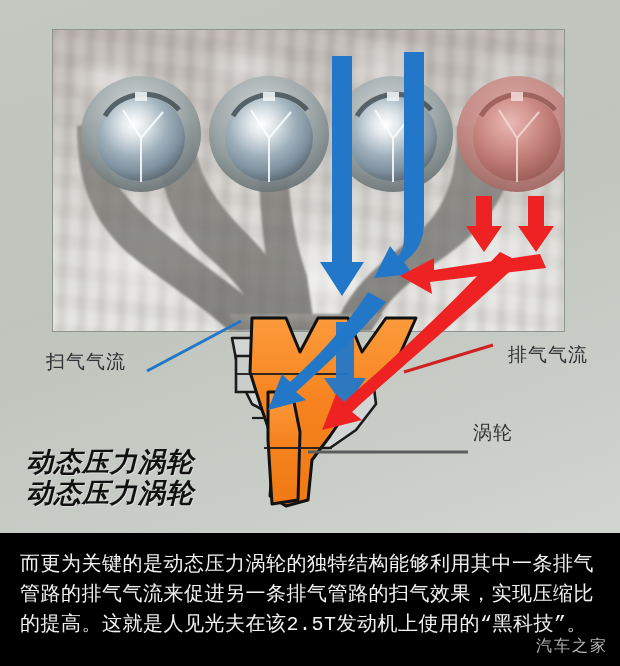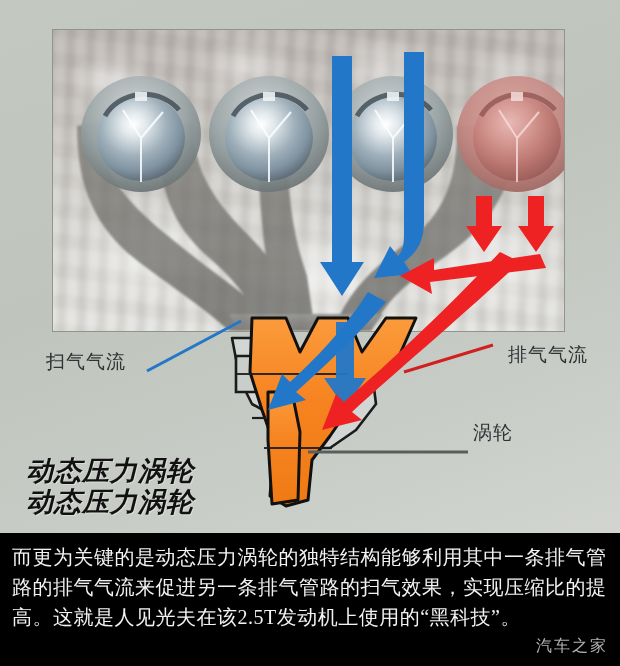--- a/index.html
+++ b/index.html
@@ -61,36 +61,35 @@
   #label-turbo{left:473px;top:420px;}
 
   
   .headline{
     position:absolute;left:26px;top:446px;
     font-family:"DejaVu Sans","Liberation Sans",sans-serif;
     font-weight:bold;font-style:italic;
     font-size:27px;line-height:31px;color:#111;
     letter-spacing:1px;
     text-shadow:1px 1px 0 rgba(255,255,255,.35);
-    margin-top:9px;
   }
 
   
   .caption{
     position:absolute;left:0;top:533px;width:620px;height:133px;
     background:#000;
   }
   .caption p{
-    margin:0;
+    margin:8px;
     padding:9px 12px 0 12px;
     color:#f2f2f2;
     font-size:20px;
     line-height:30px;
     letter-spacing:.5px;
-    font-family:Liberation Serif, serif;
+    font-family:Liberation Mono, monospace;
   }
   .watermark{
     position:absolute;right:12px;bottom:9px;
     color:#cfcfcf;font-size:16px;letter-spacing:2px;opacity:.85;
   }
 </style>
 </head>
 <body>
 
 <div id="root">

